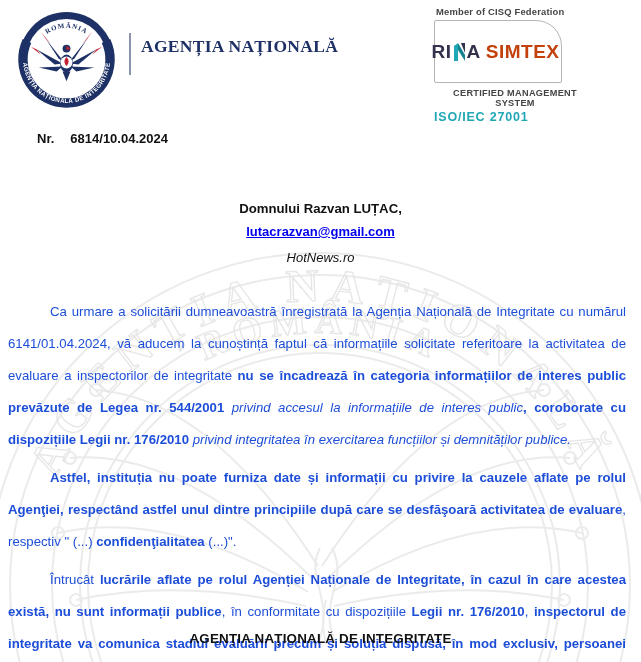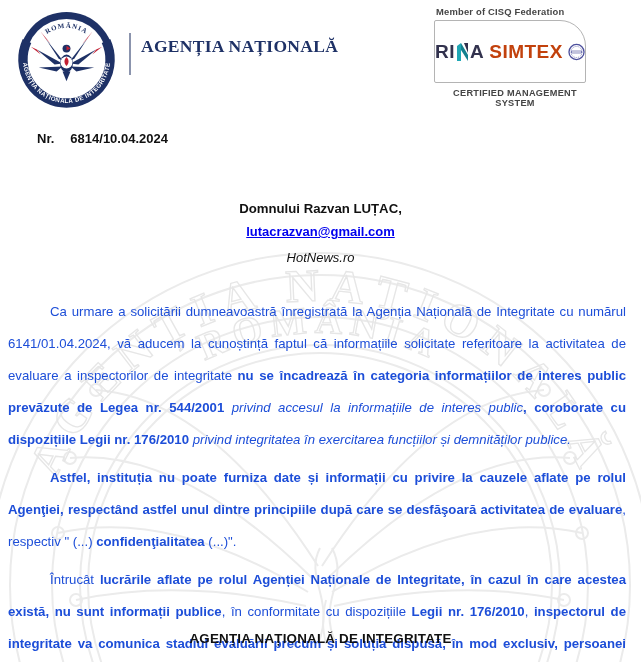--- a/index.html
+++ b/index.html
@@ -16,21 +16,21 @@
   .hdr { position:relative; z-index:1; }
   .logo { position:absolute; left:17px; top:10px; width:99px; height:99px; }
   .hdr-divider { position:absolute; left:129px; top:33px; width:2px; height:42px; background:#8b94ad; }
   .wordmark {
     position:absolute; left:141px; top:36px; font-family:"Liberation Serif", serif;
     font-weight:bold; color:#1e3166; font-size:17.5px; line-height:20.5px; letter-spacing:0.3px;
   }
   .cisq { position:absolute; left:434px; top:6px; width:162px; }
   .cisq-member { font-size:9.4px; font-weight:bold; color:#454545; letter-spacing:0.2px; margin-left:2px; }
   .cisq-box {
-    margin-top:3px; width:152px; height:63px; border:1.5px solid #b4b4b4;
+    margin-top:3px; width:128px; height:63px; border:1.5px solid #b4b4b4;
     border-radius:2px 26px 2px 2px; background:#fff;
     display:flex; align-items:center; justify-content:center; gap:5px;
   }
   .rina-wrap { display:flex; align-items:center; }
   .rina-txt { font-size:19px; font-weight:bold; color:#32324e; letter-spacing:0.5px; }
   .simtex-txt { font-size:19px; font-weight:bold; color:#c2410c; letter-spacing:0.5px; margin-left:5px; }
   .rina-n-icon { margin:0 1px; }
   .cisq-line1 { margin-top:5px; font-size:9.2px; font-weight:bold; color:#454545; letter-spacing:0.3px;text-align:center; }
   .cisq-line2 { margin-top:2px; font-size:12.5px; font-weight:bold; color:#1fa7b5; letter-spacing:0.8px; }
   
@@ -159,20 +159,21 @@
           <span class="simtex-txt">SIMTEX</span>
         </div>
         <svg width="26" height="26" viewBox="0 0 26 26">
           <circle cx="13" cy="13" r="11.5" fill="none" stroke="#4c4f9c" stroke-width="2"></circle>
           <circle cx="13" cy="13" r="8.5" fill="none" stroke="#4c4f9c" stroke-width="1" stroke-dasharray="1.5 1.5"></circle>
           <rect x="5" y="11" width="16" height="4" fill="#4c4f9c"></rect>
           <rect x="6" y="12" width="14" height="2" fill="#ffffff"></rect>
         </svg>
       </div>
       <div class="cisq-line1">CERTIFIED MANAGEMENT SYSTEM</div>
+      <div class="cisq-line2">ISO/IEC 27001</div>
     </div>
   </div>
 
   <div class="ref">
     <span>Nr.</span><span class="ref-value">6814/10.04.2024</span>
   </div>
 
   <div class="recipient">
     <div class="recipient-name">Domnului Razvan LUȚAC,</div>
     <a class="recipient-email">lutacrazvan@gmail.com</a>

